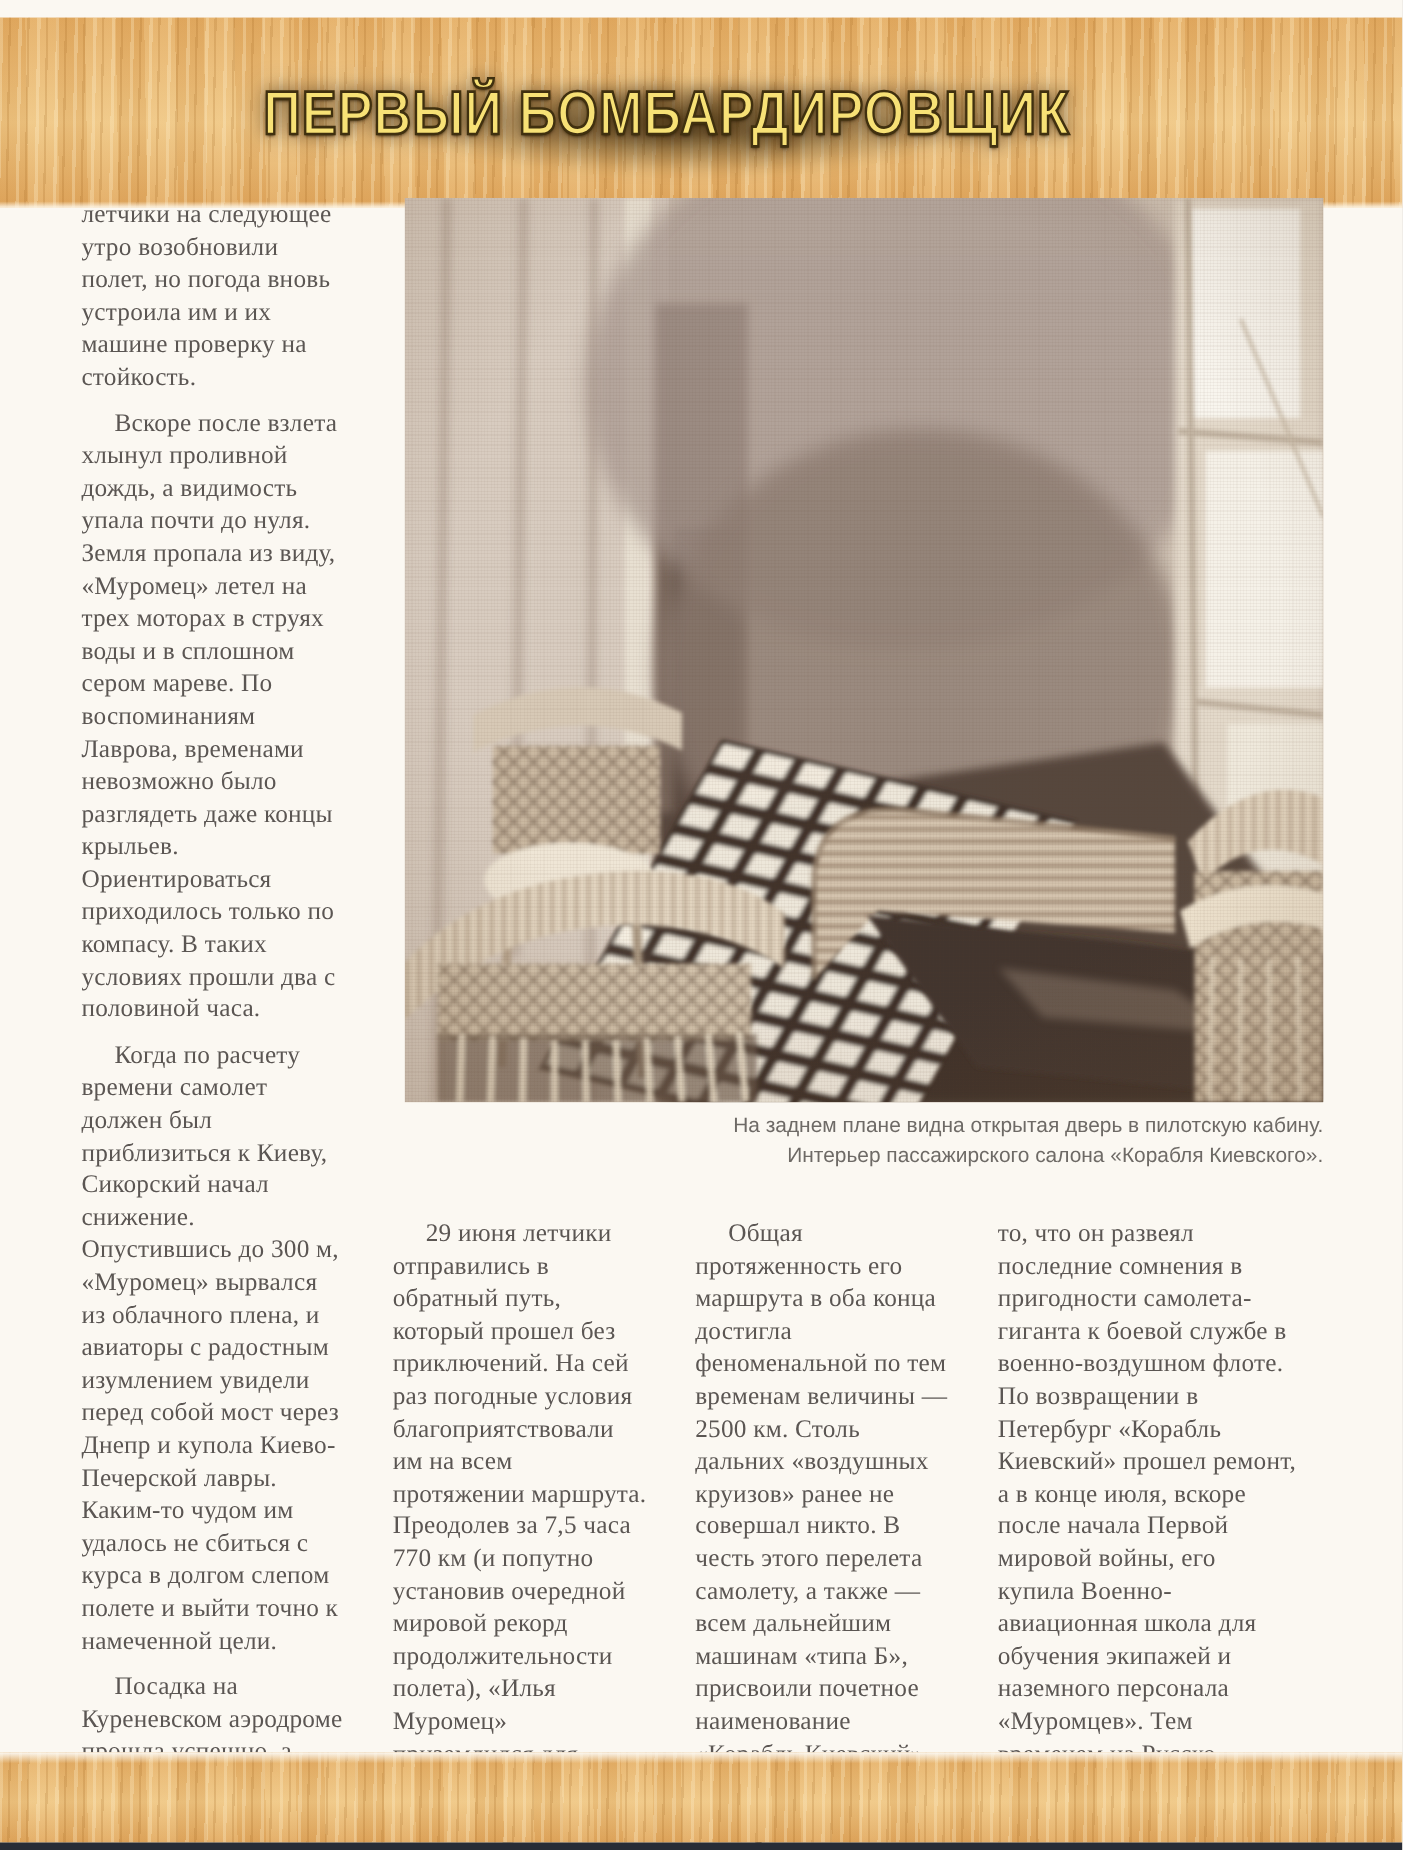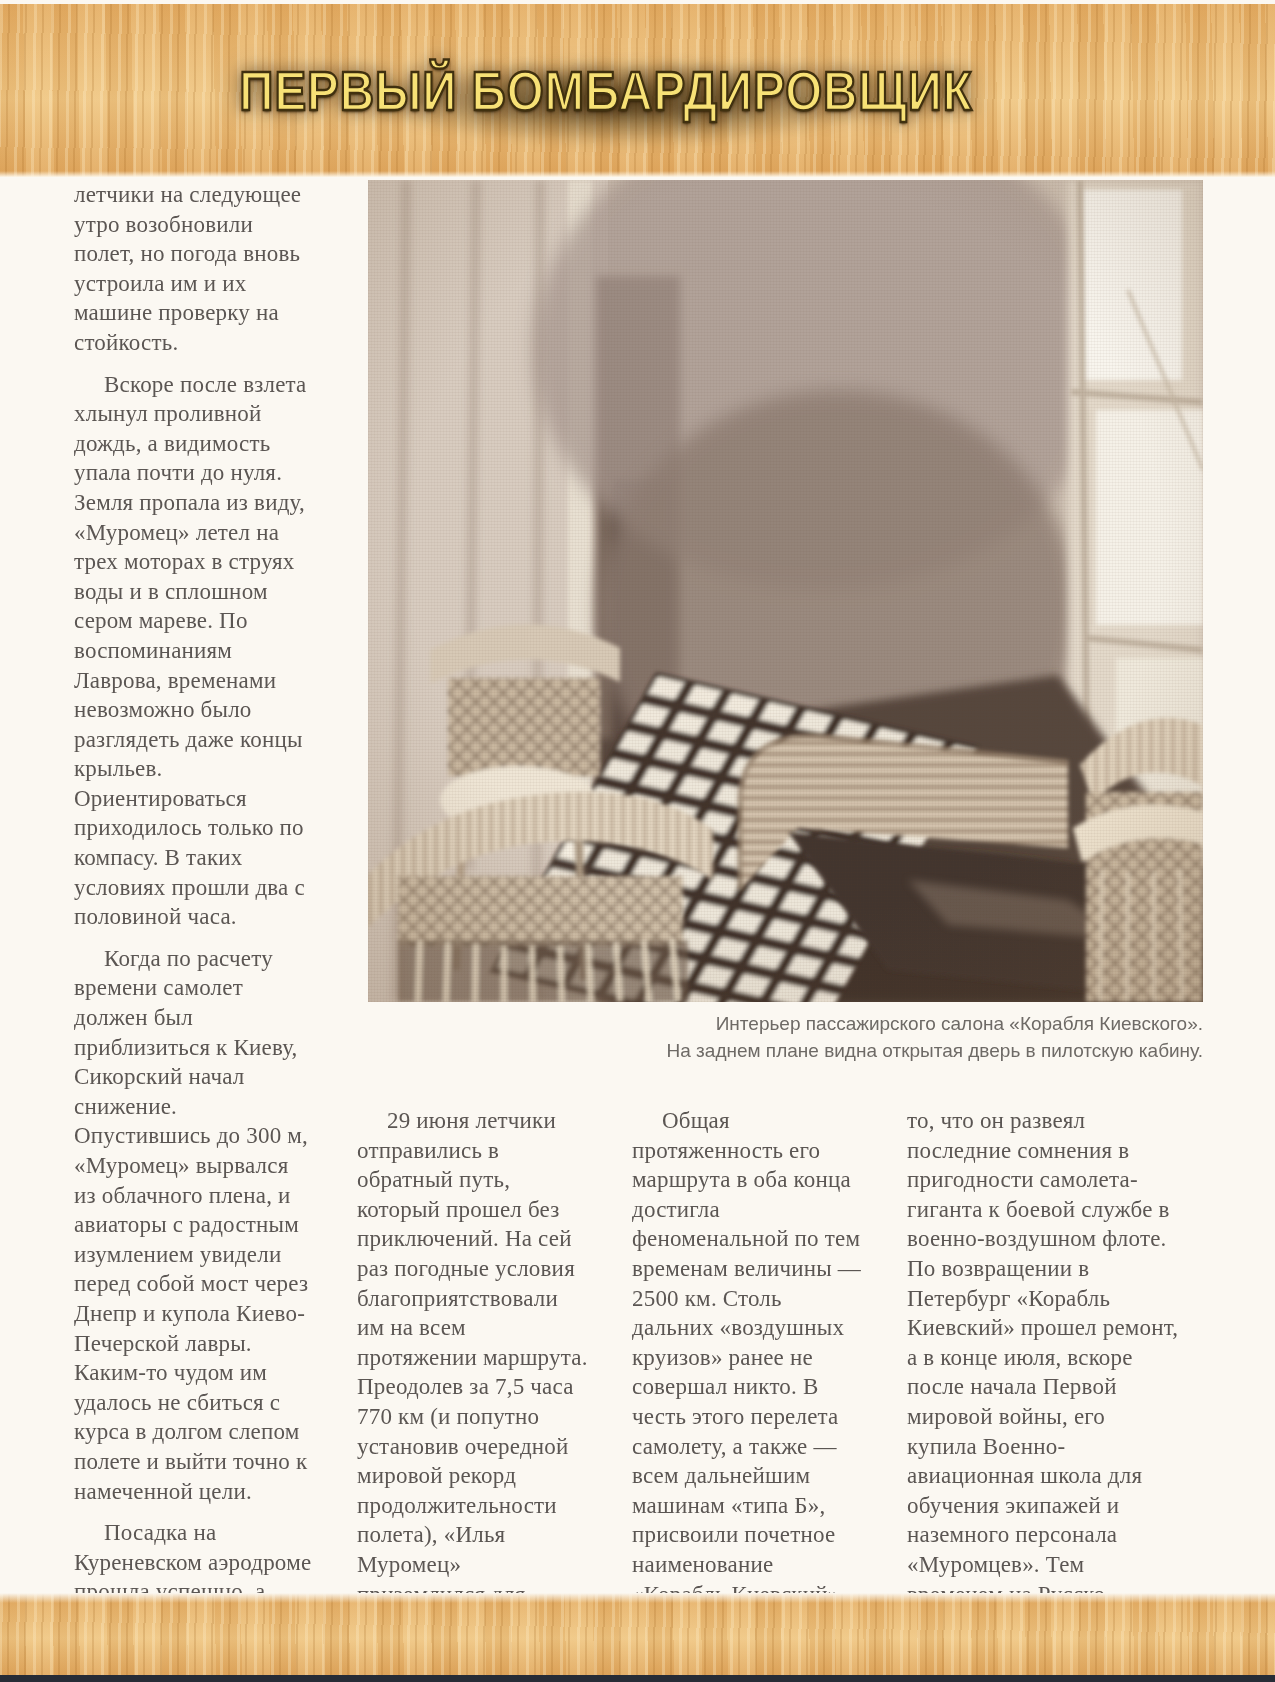--- a/index.html
+++ b/index.html
@@ -10,21 +10,21 @@
   }
 
   
   .wood {
     position:absolute; left:0; width:100%;
     background:
       repeating-linear-gradient(91deg, rgba(255,240,205,.30) 0 3px, rgba(0,0,0,0) 3px 8px, rgba(160,100,30,.20) 8px 10px, rgba(0,0,0,0) 10px 17px),
       repeating-linear-gradient(89deg, rgba(205,140,60,.16) 0 26px, rgba(255,226,170,.16) 26px 54px),
       linear-gradient(180deg, #e2ab63 0%, #eec685 55%, #dfa65e 100%);
   }
-  .wood-top { top:4px; height:173px; }
+  .wood-top { top:16px; height:173px; }
   .wood-top::after {
     content:""; position:absolute; left:0; right:0; bottom:0; height:6px;
     background:linear-gradient(180deg, rgba(253,246,232,0), #fdf6e8);
   }
   .wood-bottom { top:1593px; height:82px; }
   .wood-bottom::before {
     content:""; position:absolute; left:0; right:0; top:0; height:10px;
     background:linear-gradient(180deg, #fbf8f2, rgba(251,248,242,0));
   }
   .bottom-rule { position:absolute; top:1675px; left:0; width:100%; height:7px; background:#272c36; }
@@ -219,22 +219,22 @@
             <line x1="812" y1="690" x2="814" y2="822"></line>
         </g>
       </g>
 
       <rect width="835" height="822" fill="url(#vig)"></rect>
     </svg>
     <div class="grain"></div>
   </figure>
 
   <div class="caption">
+    <div>На заднем плане видна открытая дверь в пилотскую кабину.</div>
     <div>Интерьер пассажирского салона «Корабля Киевского».</div>
-    <div>На заднем плане видна открытая дверь в пилотскую кабину.</div>
   </div>
 
   <div class="col col2">
     <p>29 июня летчики отправились в обратный путь, который прошел без приключений. На сей раз погодные условия благоприятствовали им на всем протяжении маршрута. Преодолев за 7,5 часа 770 км (и попутно установив очередной мировой рекорд продолжительности полета), «Илья Муромец» приземлился для дозаправки у поселка Новосокольники, к западу от Великих Лук. Наполнив баки, аэроплан взлетел и еще через 6,5 часа сел в Петербурге.</p>
   </div>
 
   <div class="col col3">
     <p>Общая протяженность его маршрута в оба конца достигла феноменальной по тем временам величины — 2500 км. Столь дальних «воздушных круизов» ранее не совершал никто. В честь этого перелета самолету, а также — всем дальнейшим машинам «типа Б», присвоили почетное наименование «Корабль Киевский» или просто «Киевский». Хотя при чуть большем везении, они могли бы стать и «Одесскими».</p>
     <p>Главным итогом исторического перелета стало</p>
   </div>

